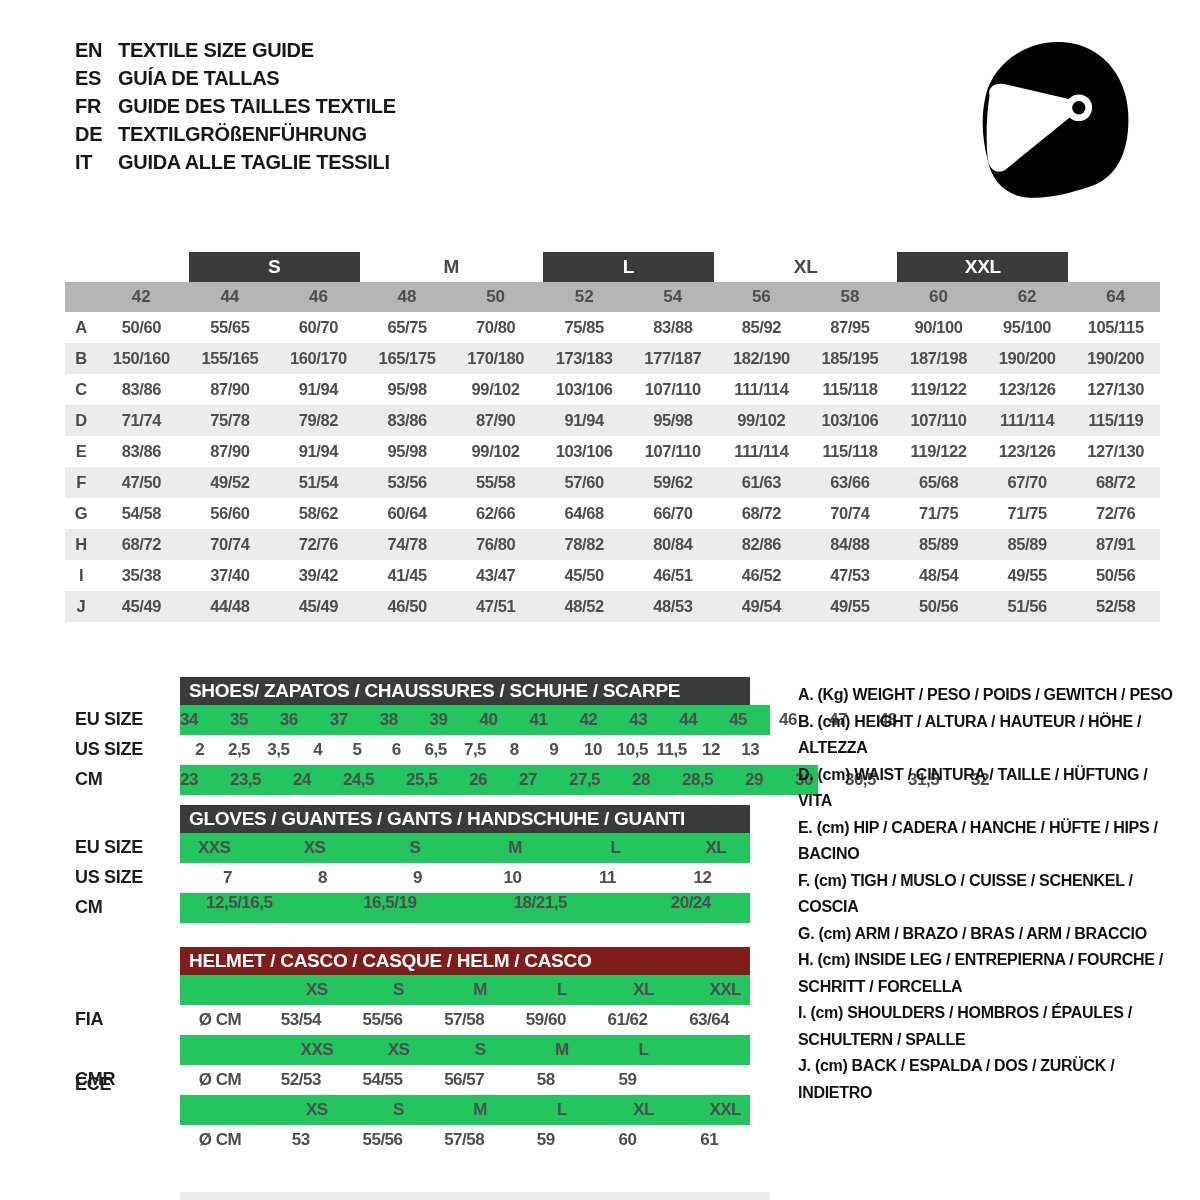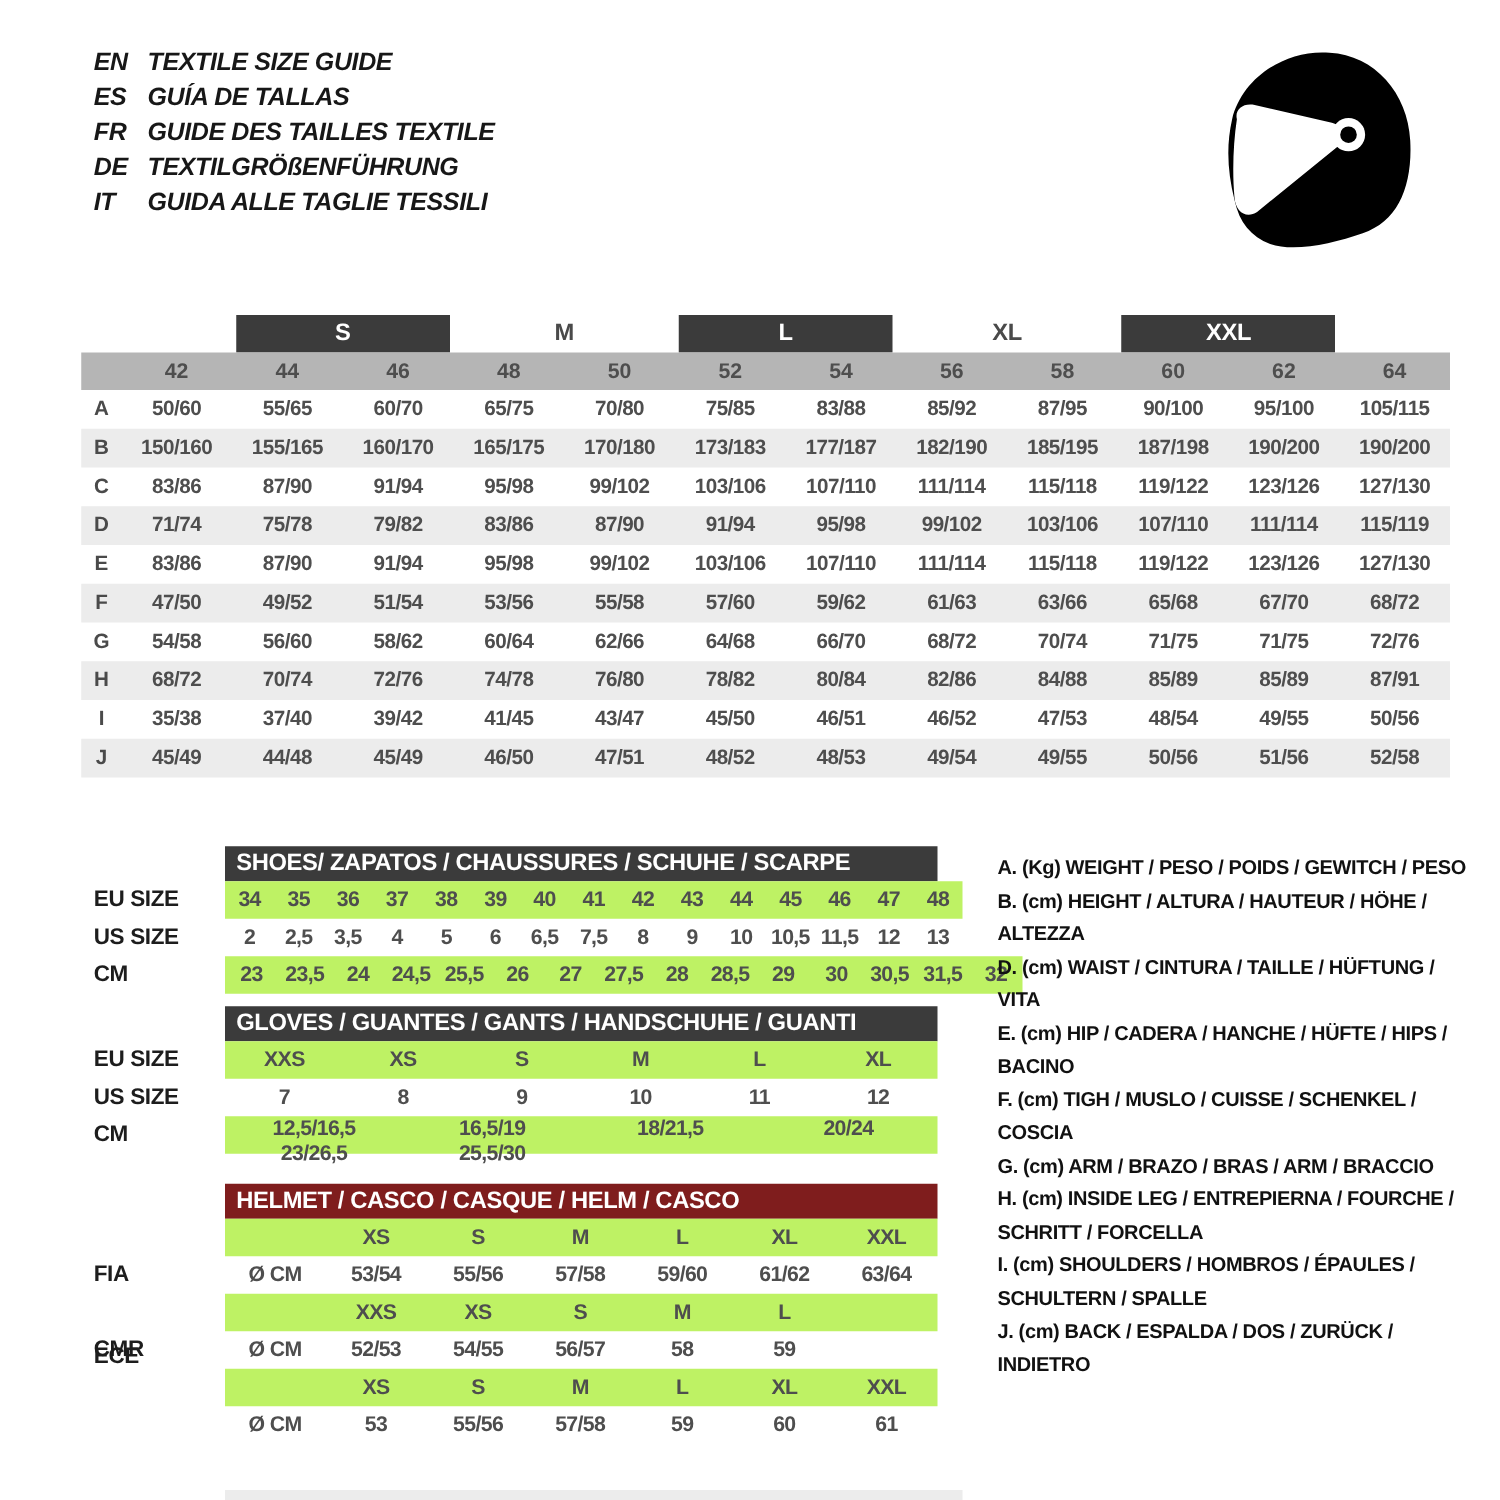--- a/index.html
+++ b/index.html
@@ -6,21 +6,21 @@
   body{
     width:1200px;height:1200px;position:relative;background:#ffffff;
     font-family:"Liberation Sans","DejaVu Sans",sans-serif;
     font-weight:bold;color:#4a4a4a;overflow:hidden;
     -webkit-font-smoothing:antialiased;
   }
   .abs{position:absolute;}
 
   
   #lang-block{left:75px;top:36px;font-size:20px;line-height:28px;color:#171717;letter-spacing:-0.3px;}
-  .lang-row{display:flex;font-style:italic;}
+  .lang-row{display:flex;}
   .lang-code{width:43px;flex:0 0 43px;}
   .lang-title{white-space:nowrap;}
 
   
   #helmet-logo{left:980px;top:38px;}
 
   
   #band-row{left:65px;top:252px;width:1095px;height:30px;display:grid;
             grid-template-columns:32px repeat(12,1fr);}
   .band{grid-row:1;display:flex;align-items:center;justify-content:center;
@@ -38,21 +38,21 @@
   .m-row div{display:flex;align-items:center;justify-content:center;
              font-size:16.5px;letter-spacing:-0.4px;color:#4e4e4e;}
   .m-row .letter{justify-content:center;color:#4a4a4a;}
 
   
   .title-bar{left:180px;width:570px;height:28px;background:#3b3b3b;color:#ffffff;
              font-size:19px;letter-spacing:-0.3px;display:flex;align-items:center;
              padding-left:9px;box-sizing:border-box;white-space:nowrap;}
   .side-label{left:75px;font-size:18px;color:#1d1d1d;letter-spacing:-0.3px;}
   .val-row{left:180px;display:grid;height:30px;}
-  .val-row.striped{background:#bef264;}
+  .val-row.striped{background:#22c55e;gap:32px;}
   .val-row div{display:flex;align-items:center;justify-content:center;
                font-size:17px;letter-spacing:-0.5px;color:#4e4e4e;white-space:nowrap;}
   #bottom-strip{left:180px;top:1192px;width:590px;height:8px;background:#ececec;}
 
   
   #legend{left:798px;top:682px;width:385px;font-size:16px;line-height:26.5px;
           color:#111111;letter-spacing:-0.3px;}
 </style>
 </head>
 <body>

